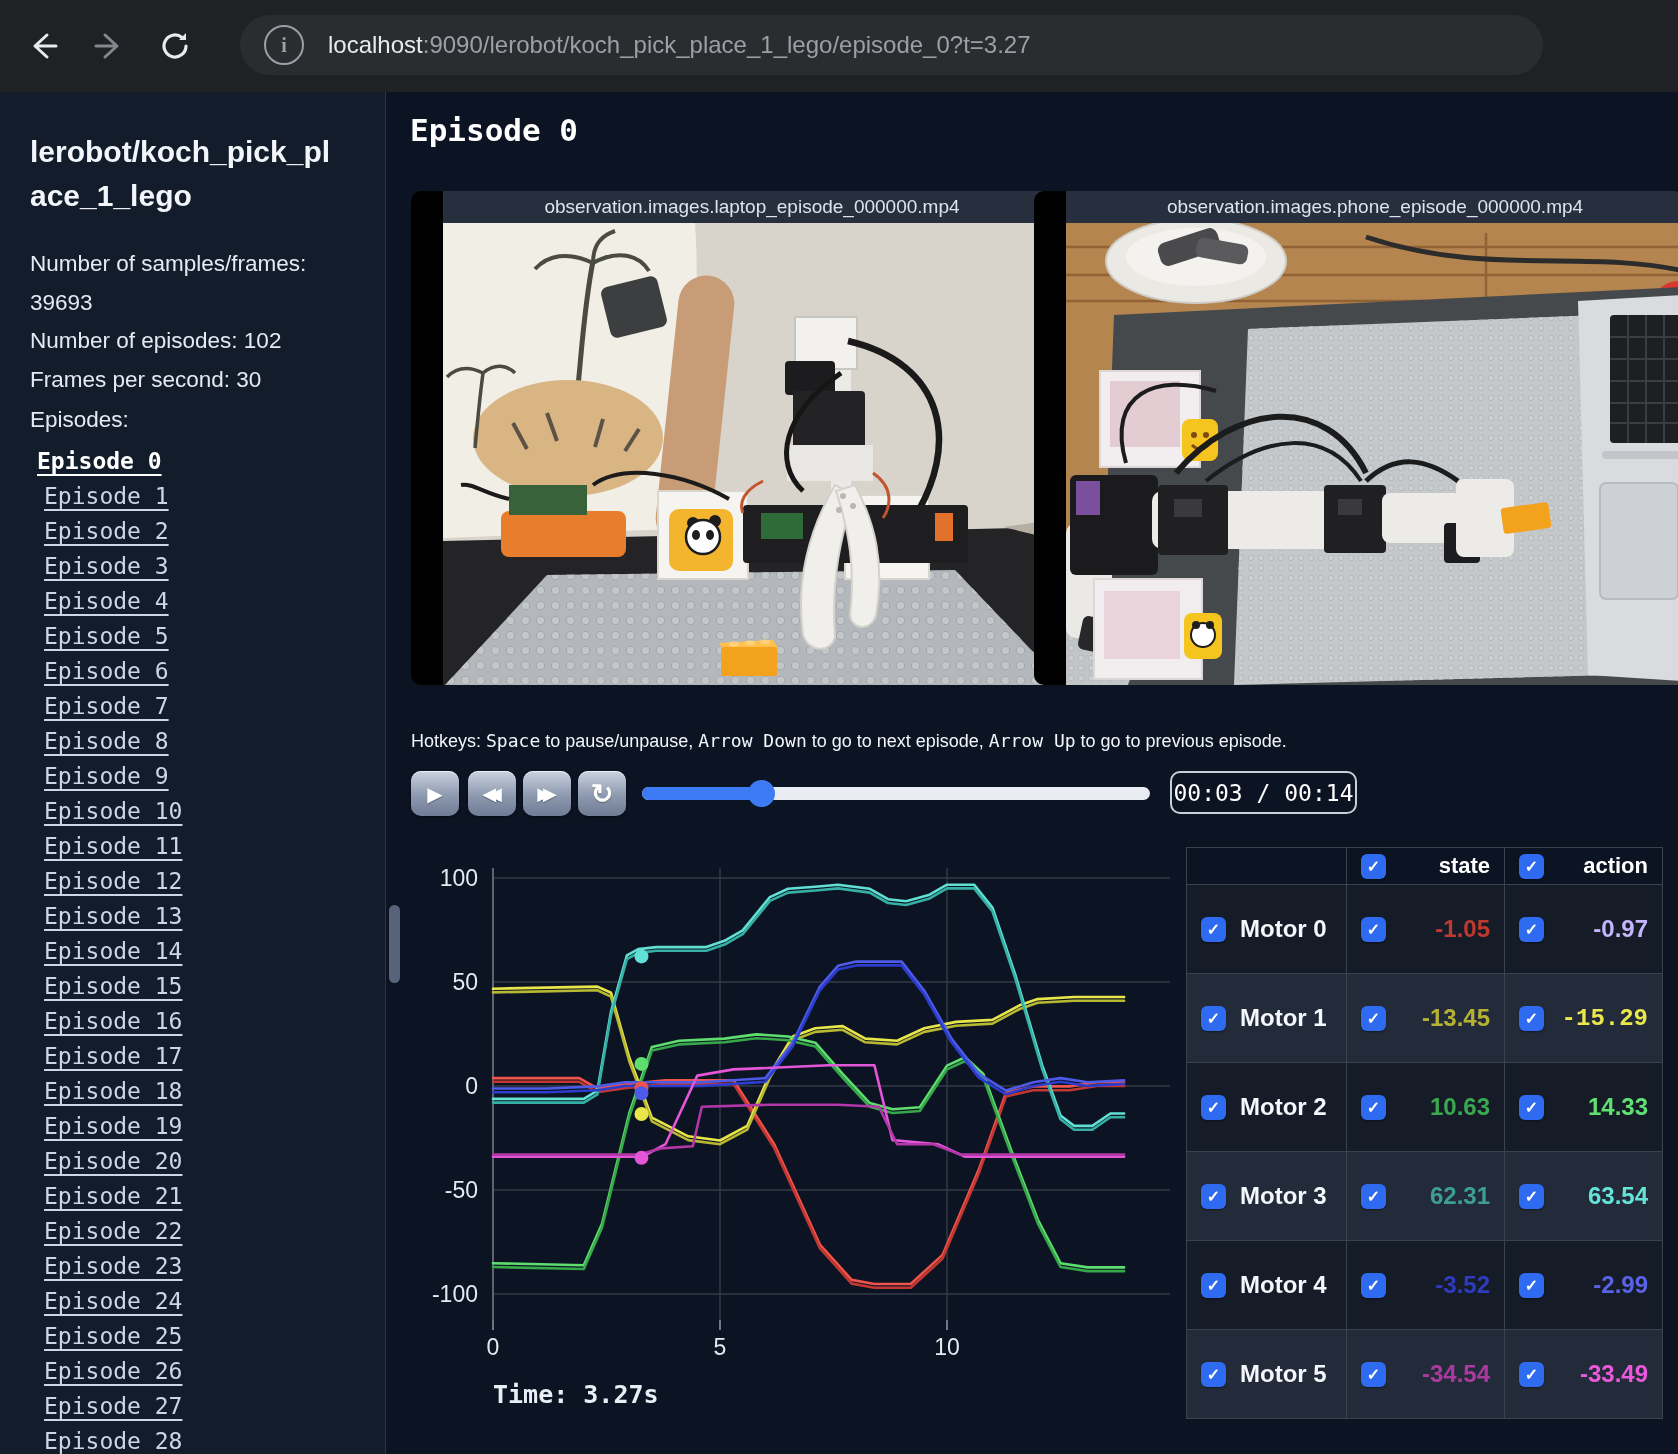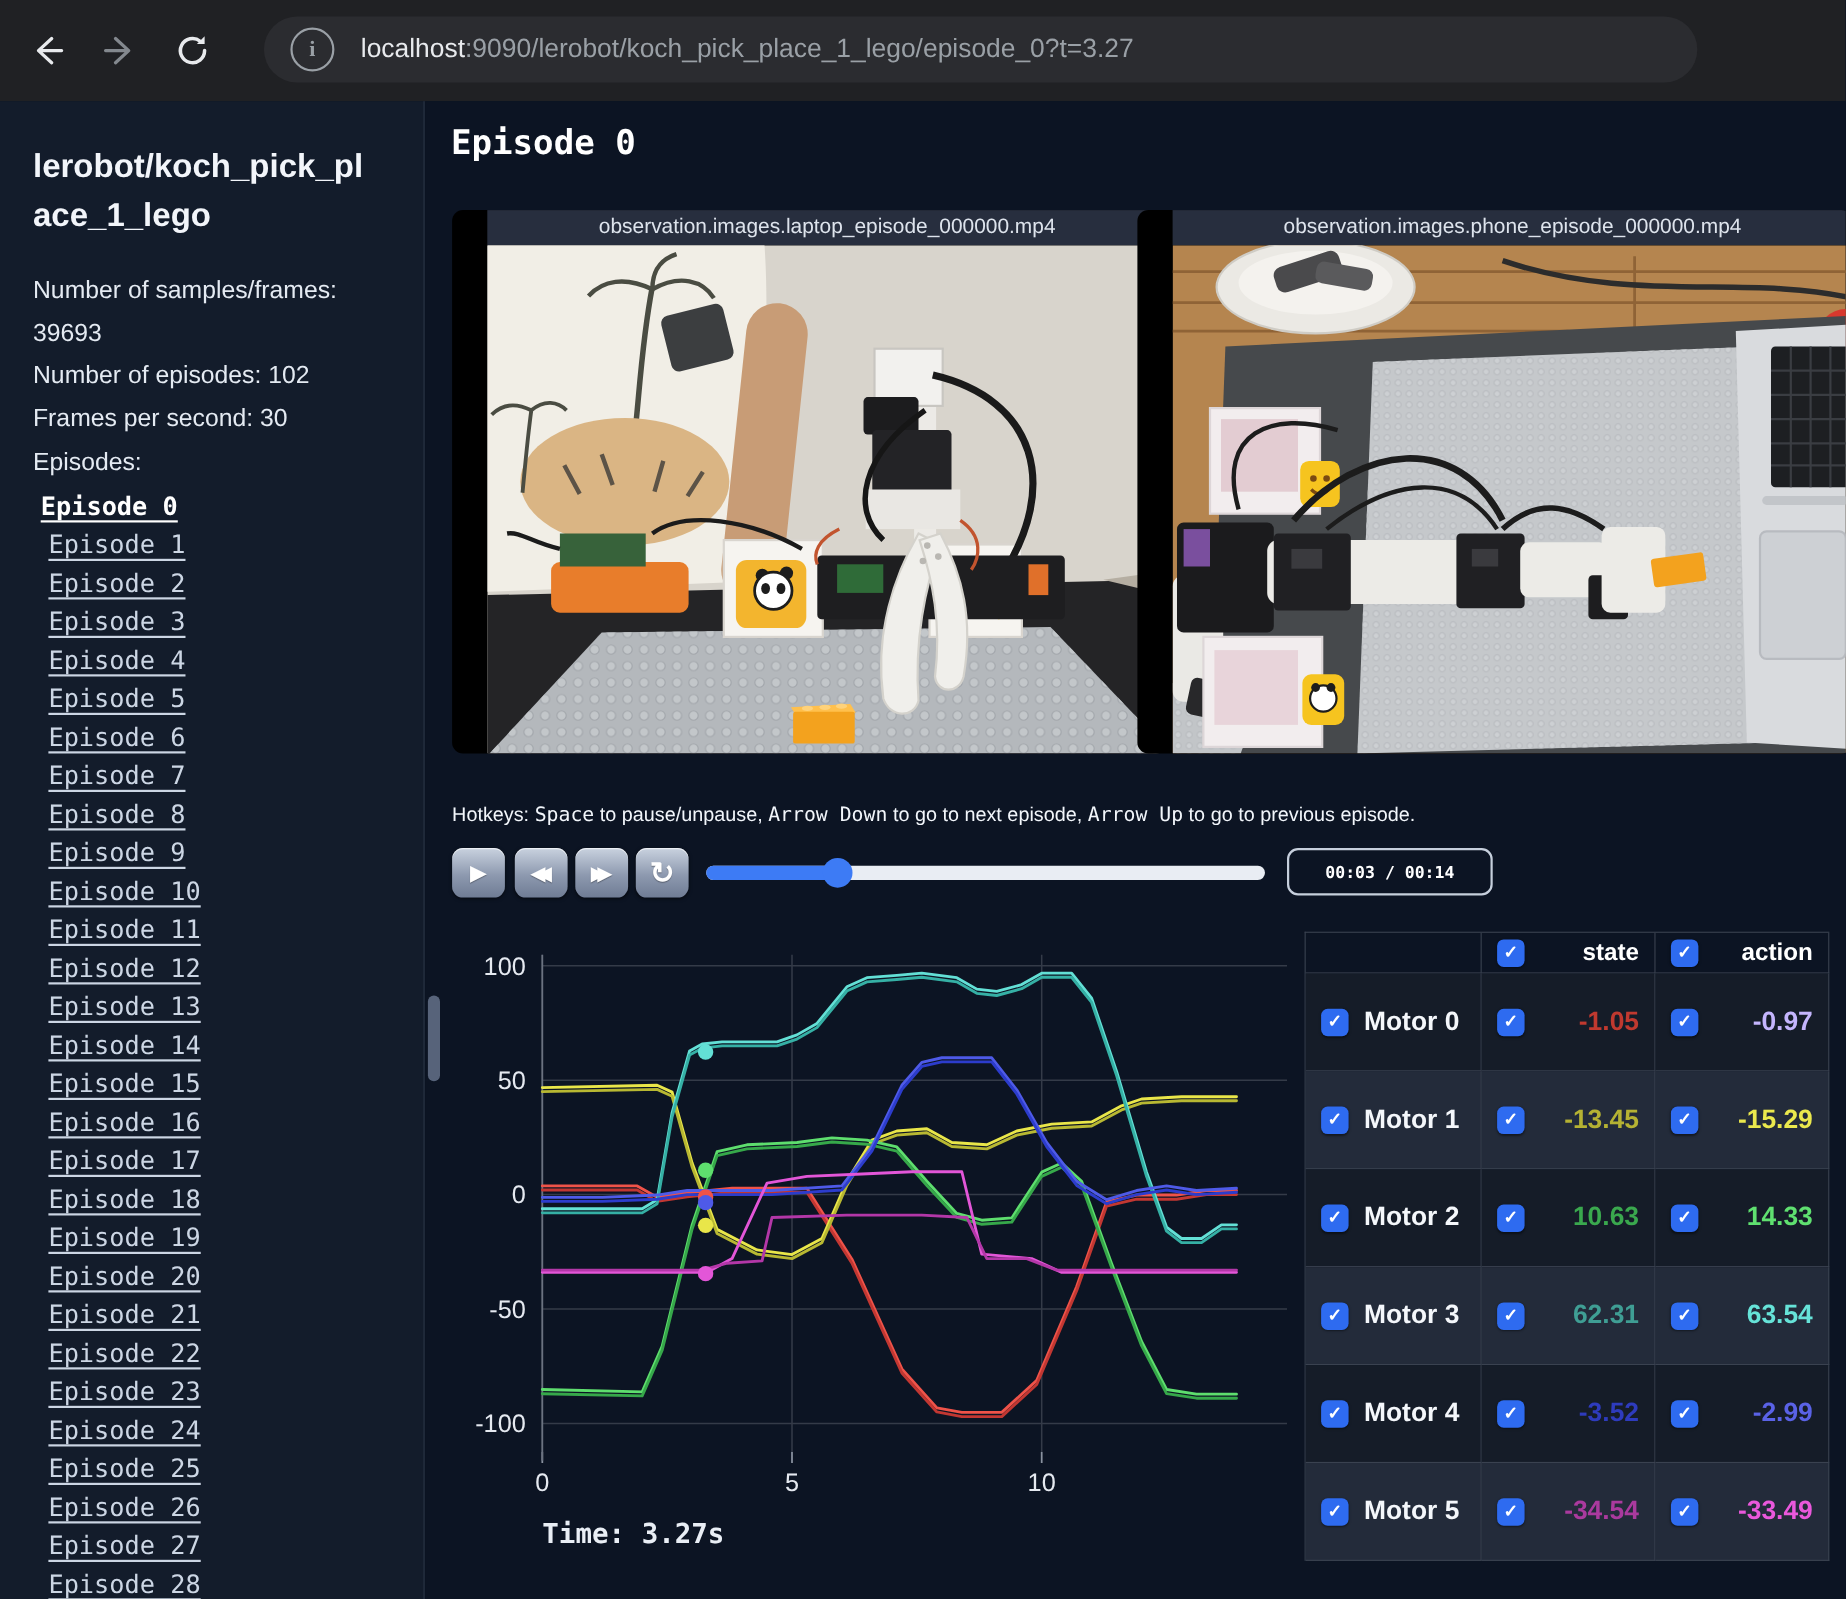--- a/index.html
+++ b/index.html
@@ -43,21 +43,21 @@
   #btn-play{left:24px;} #btn-rw{left:81px;} #btn-ff{left:136px;} #btn-loop{left:191px;}
   .glyph{font-size:20px;color:#fff;text-shadow:0 1px 1px rgba(0,0,0,.35);}
   .glyph.dbl{letter-spacing:-8px;margin-right:8px;font-size:18px;}
   .glyph.loop{font-size:27px;font-weight:bold;}
 
   .slider{position:absolute;left:255px;top:686px;width:508px;height:31px;cursor:pointer;}
   .slider-track{position:absolute;top:9px;left:0;right:0;height:13px;border-radius:7px;background:#e9edf3;}
   .slider-fill{position:absolute;top:9px;left:0;height:13px;border-radius:7px 0 0 7px;background:#3d7bf5;}
   .slider-thumb{position:absolute;top:2px;width:27px;height:27px;border-radius:50%;background:#3d7bf5;}
 
-  .timebox{position:absolute;left:783px;top:679px;width:187px;height:43px;border:2px solid #c6cfdc;border-radius:10px;display:flex;align-items:center;justify-content:center;font-family:"DejaVu Sans Mono",monospace;font-size:15px;color:#ffffff;box-sizing:border-box;font-weight:bold;}
+  .timebox{position:absolute;left:783px;top:679px;width:187px;height:43px;border:2px solid #c6cfdc;border-radius:10px;display:flex;align-items:center;justify-content:center;font-family:"DejaVu Sans Mono",monospace;font-size:23px;color:#ffffff;box-sizing:border-box;}
 
   #chart{position:absolute;left:23px;top:758px;}
   .time-label{position:absolute;left:106px;top:1288px;font-family:"DejaVu Sans Mono",monospace;font-weight:bold;font-size:25px;color:#e9eef5;}
 
   
   #motor-table{position:absolute;left:799px;top:755px;display:grid;grid-template-columns:160px 158px 158px;grid-template-rows:37px;grid-auto-rows:89px;border-top:1px solid #3a4250;border-left:1px solid #3a4250;}
   .tcell{border-right:1px solid #3a4250;border-bottom:1px solid #3a4250;display:flex;align-items:center;box-sizing:border-box;}
   .th{justify-content:space-between;padding:0 14px;font-weight:bold;font-size:22px;color:#ffffff;}
   .tcell.dark{background:#151c28;} .tcell.light{background:#232b3a;}
   .name{padding:0 14px;gap:14px;font-weight:bold;font-size:24px;color:#f4f7fb;justify-content:flex-start;}
@@ -377,21 +377,21 @@
         <div class="tcell name light">
           <span class="cb">✓</span>
           <span>Motor 1</span>
         </div>
         <div class="tcell val light">
           <span class="cb">✓</span>
           <span style="color: rgb(181, 178, 51);">-13.45</span>
         </div>
         <div class="tcell val light">
           <span class="cb">✓</span>
-          <span style="color: rgb(234, 232, 77);">-15.29</span>
+          <span style="color: rgb(234, 232, 77); font-family: Liberation Mono, monospace;">-15.29</span>
         </div>
         <div class="tcell name dark">
           <span class="cb">✓</span>
           <span>Motor 2</span>
         </div>
         <div class="tcell val dark">
           <span class="cb">✓</span>
           <span style="color: rgb(58, 168, 78);">10.63</span>
         </div>
         <div class="tcell val dark">

